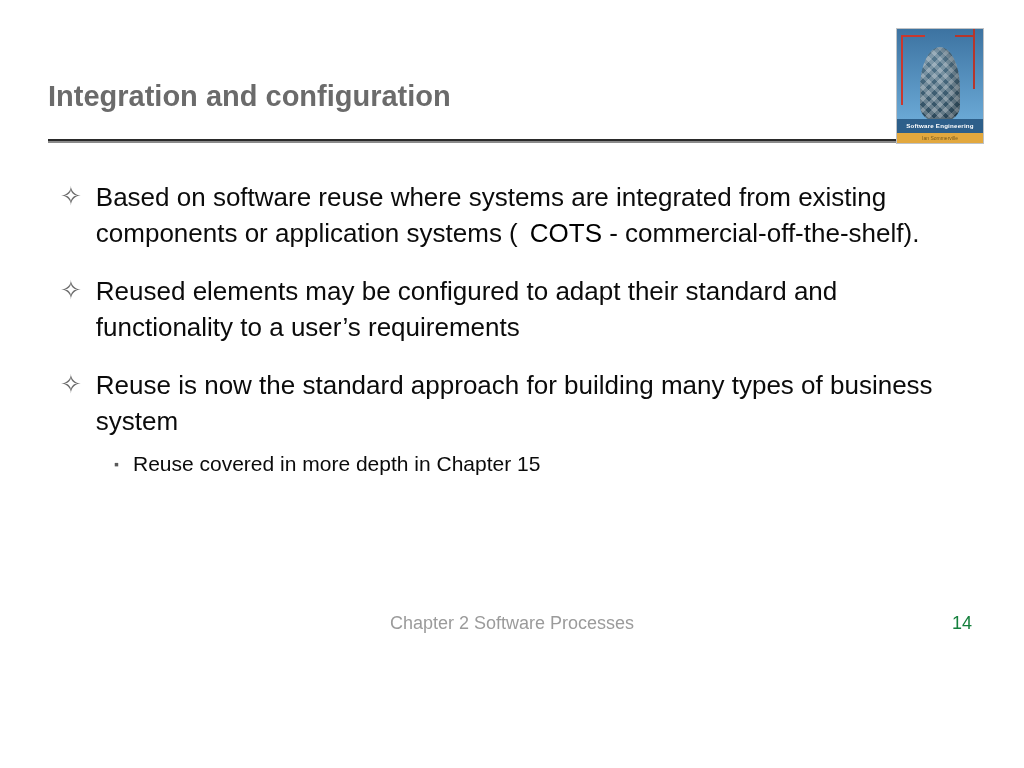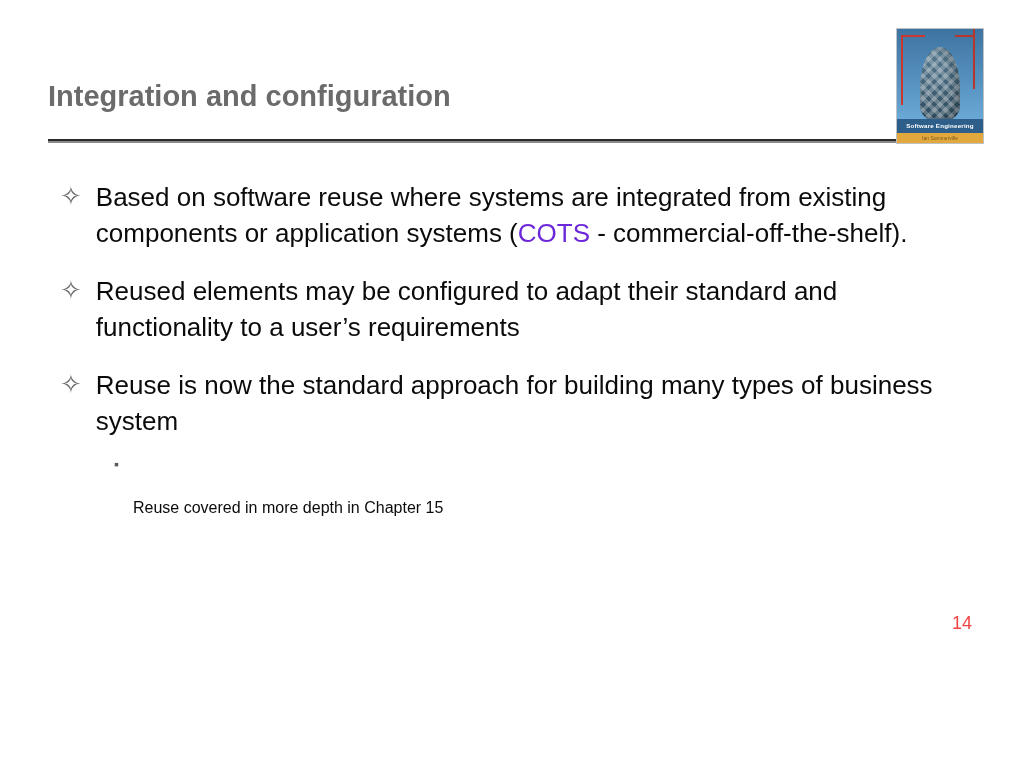--- a/index.html
+++ b/index.html
@@ -85,36 +85,36 @@
     display: flex;
     gap: 14px;
     margin-bottom: 22px;
   }
   .b1 .mk {
     color:#6b6b6b; font-size:26px; line-height:34px; flex:0 0 auto;
   }
   .b1 .tx {
     color:#0b0b0b; font-size:26px; line-height:36px;
   }
-  .cots { color:#6d28d9; }
+  .cots { color:#000000;margin-left:12px; }
   .b2 {
     display:flex; gap:14px;
     margin-left: 54px;
     margin-top: 6px;
   }
   .b2 .mk { color:#5a5a5a; font-size:14px; line-height:30px; flex:0 0 auto; }
-  .b2 .tx { color:#0b0b0b; font-size:16px; line-height:30px;margin-top:44px; }
+  .b2 .tx { color:#0b0b0b; font-size:21px; line-height:30px; }
   .footer {
     position:absolute; left:0; right:0; bottom:34px;
     display:flex; justify-content:center;
     color:#9b9b9b; font-size:18px;
   }
   .pagenum {
     position:absolute; right:52px; bottom:34px;
-    color:#ef4444; font-size:18px;
+    color:#15803d; font-size:18px;
   }
 </style>
 </head>
 <body>
 
 <div class="slide">
 
   <div class="header-row">
     <div class="title">Integration and configuration</div>
 
@@ -153,15 +153,16 @@
       </div>
     </div>
 
     <div class="b2">
       <div class="mk">▪</div>
       <div class="tx">Reuse covered in more depth in Chapter 15</div>
     </div>
 
   </div>
 
+  <div class="footer">Chapter 2 Software Processes</div>
   <div class="pagenum">14</div>
 
 </div>
 
 </body></html>

